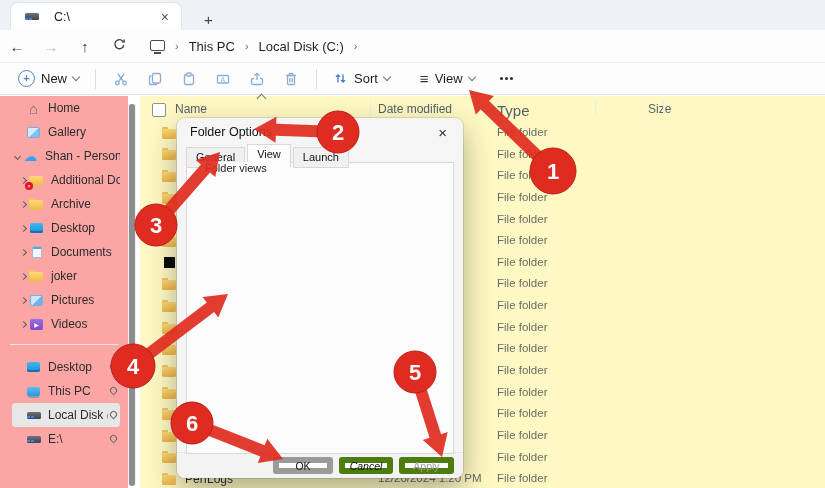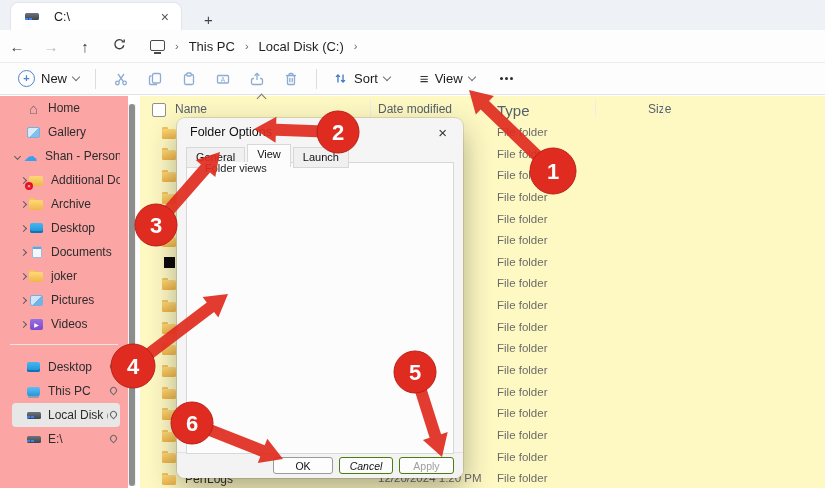--- a/index.html
+++ b/index.html
@@ -79,21 +79,21 @@
   .dtitle{position:absolute;left:13px;top:7px;font-size:12.5px;color:#111;}
   .dclose{position:absolute;right:12px;top:4px;font-size:15px;color:#333;padding:2px 4px;}
   .dtabs{position:absolute;left:9px;top:26px;display:flex;align-items:flex-end;z-index:2;}
   .dtab{padding:3px 9px 4px;font-size:11px;color:#111;background:#f0f0f0;border:1px solid #d8d8d8;margin-right:2px;position:relative;top:1px;}
   .dtab.s-selected{background:#fcfcfc;top:0;padding-bottom:7px;border-bottom:none;z-index:3;}
   .dpage{position:absolute;left:9px;right:9px;top:44px;height:292px;background:#fcfcfc;border:1px solid #d8d8d8;box-sizing:border-box;z-index:1;}
   .grp{position:absolute;left:16px;top:50px;width:254px;height:70px;border:1px solid #dcdcdc;border-radius:2px;}
   .grplabel{position:absolute;left:24px;top:44px;background:#fcfcfc;padding:0 4px;font-size:11px;color:#1c1c1c;z-index:2;}
   .fvicon{position:absolute;left:25px;top:64px;}
   .fvdesc{position:absolute;left:70px;top:57px;width:200px;font-size:10.5px;line-height:1.3;color:#1c1c1c;}
-  .btn{display:flex;align-items:center;justify-content:center;background:#fdfdfd;border:1px solid #4d7c0f;border-radius:3px;font-size:10.5px;color:#111;box-sizing:border-box;}
+  .btn{display:flex;align-items:center;justify-content:center;background:#fdfdfd;border:6px solid #4d7c0f;border-radius:3px;font-size:10.5px;color:#111;box-sizing:border-box;}
   .btn-accent{border-color:#2f6ec0;}
   .btn-applyfolders{position:absolute;left:72px;top:89px;width:87px;height:18px;}
   .btn-resetfolders{position:absolute;left:174px;top:89px;width:84px;height:18px;}
   .advlabel{position:absolute;left:30px;top:128px;font-size:11px;color:#1c1c1c;}
   .advlist{position:absolute;left:30px;top:141px;width:240px;height:154px;border:1px solid #c6c6c6;background:#fff;overflow:hidden;box-sizing:border-box;}
   .lrow{display:flex;align-items:center;height:11.15px;padding-left:3px;}
   .cb{width:9px;height:9px;border:1px solid #8a8a8a;border-radius:2px;margin-right:4px;flex:none;background:#fff;box-sizing:border-box;position:relative;}
   .cb.st-checked{background:#2265c3;border-color:#2265c3;}
   .cb.st-checked::after{content:"✓";position:absolute;left:0;top:-1px;width:7px;height:9px;color:#fff;font-size:7px;line-height:9px;text-align:center;}
   .llabel{font-size:10.2px;color:#111;white-space:nowrap;overflow:hidden;}

